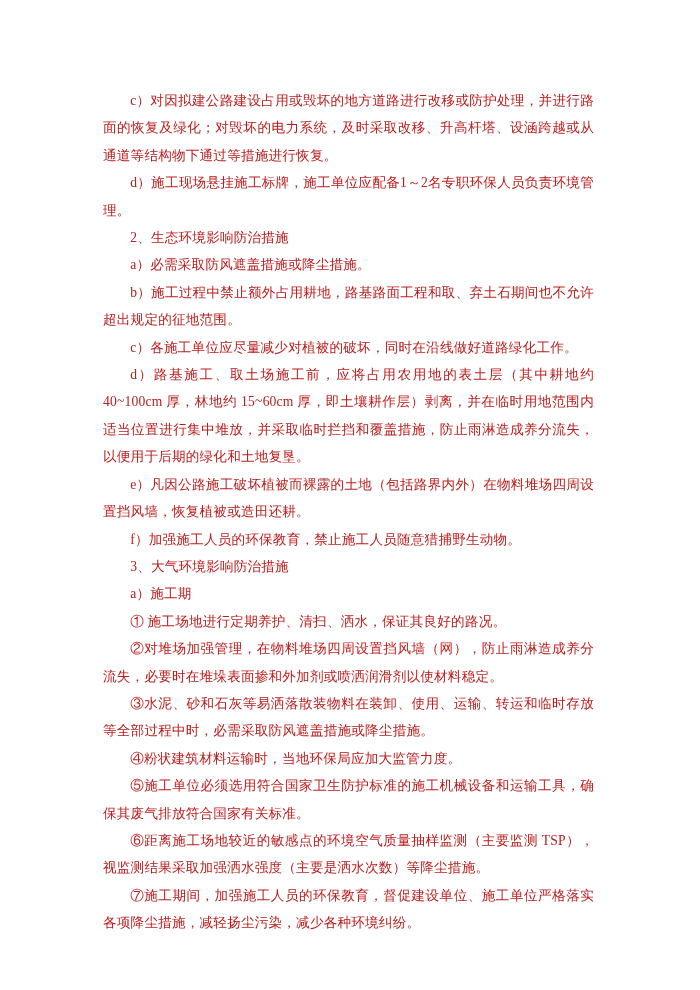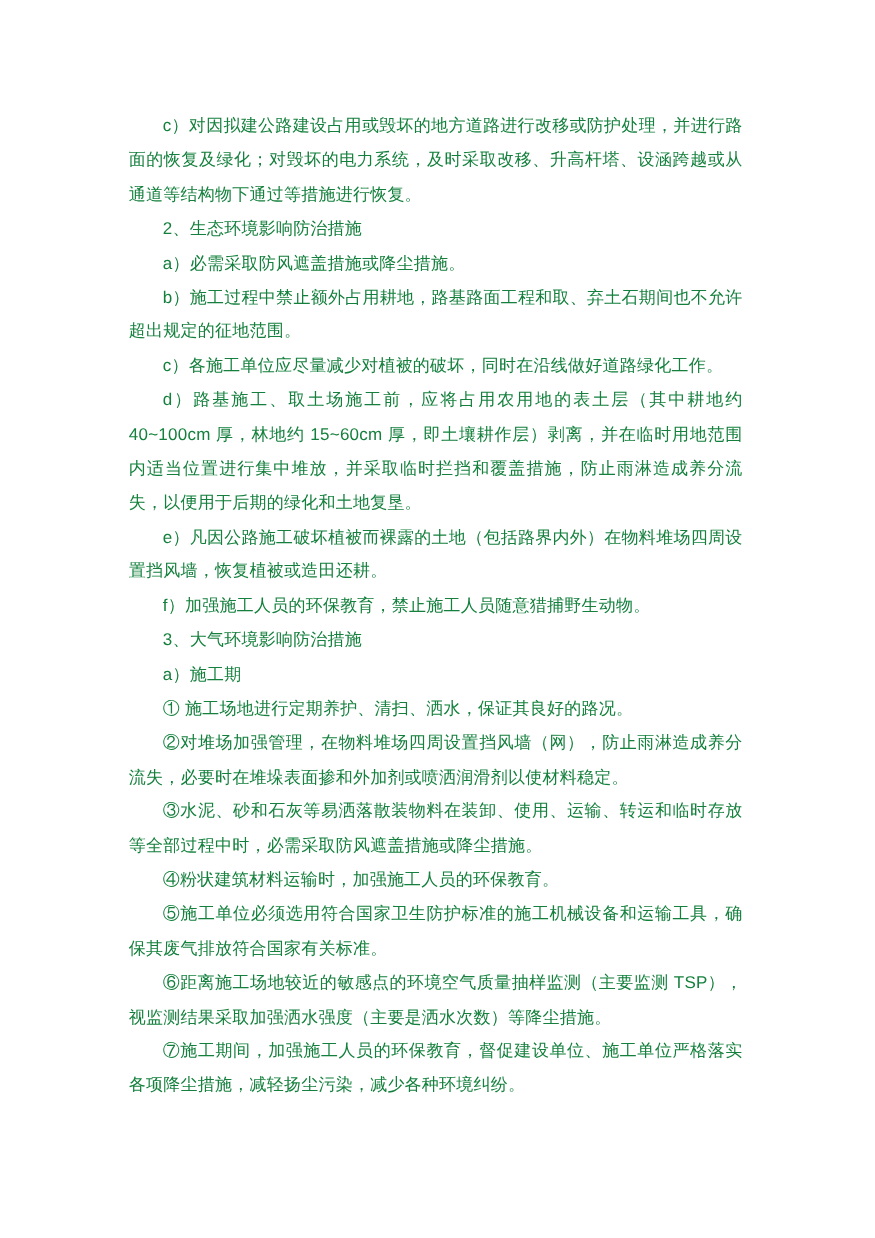--- a/index.html
+++ b/index.html
@@ -2,46 +2,47 @@
 <html><head>
   <meta charset="utf-8">
   <style>
     html, body { margin: 0; padding: 0; background: #ffffff; }
     body { width: 700px; height: 990px; position: relative; overflow: hidden; }
     .page {
       position: absolute;
       left: 103px;
       top: 87px;
       width: 491px;
-      font-family: Liberation Sans, sans-serif;
+      font-family: Liberation Serif, serif;
       font-size: 13.6px;
       line-height: 27.4px;
-      color: #15803d;
+      color: #b91c1c;
     }
     .p {
       margin: 0;
       text-indent: 2em;
       text-align: justify;
       letter-spacing: 0.2px;
     }
   </style>
 </head>
 <body>
 
 <div class="page">
   <p class="p">c）对因拟建公路建设占用或毁坏的地方道路进行改移或防护处理，并进行路面的恢复及绿化；对毁坏的电力系统，及时采取改移、升高杆塔、设涵跨越或从通道等结构物下通过等措施进行恢复。</p>
+  <p class="p">d）施工现场悬挂施工标牌，施工单位应配备1～2名专职环保人员负责环境管理。</p>
   <p class="p">2、生态环境影响防治措施</p>
   <p class="p">a）必需采取防风遮盖措施或降尘措施。</p>
   <p class="p">b）施工过程中禁止额外占用耕地，路基路面工程和取、弃土石期间也不允许超出规定的征地范围。</p>
   <p class="p">c）各施工单位应尽量减少对植被的破坏，同时在沿线做好道路绿化工作。</p>
   <p class="p">d）路基施工、取土场施工前，应将占用农用地的表土层（其中耕地约 40~100cm 厚，林地约 15~60cm 厚，即土壤耕作层）剥离，并在临时用地范围内适当位置进行集中堆放，并采取临时拦挡和覆盖措施，防止雨淋造成养分流失，以便用于后期的绿化和土地复垦。</p>
   <p class="p">e）凡因公路施工破坏植被而裸露的土地（包括路界内外）在物料堆场四周设置挡风墙，恢复植被或造田还耕。</p>
   <p class="p">f）加强施工人员的环保教育，禁止施工人员随意猎捕野生动物。</p>
   <p class="p">3、大气环境影响防治措施</p>
   <p class="p">a）施工期</p>
   <p class="p">① 施工场地进行定期养护、清扫、洒水，保证其良好的路况。</p>
   <p class="p">②对堆场加强管理，在物料堆场四周设置挡风墙（网），防止雨淋造成养分流失，必要时在堆垛表面掺和外加剂或喷洒润滑剂以使材料稳定。</p>
   <p class="p">③水泥、砂和石灰等易洒落散装物料在装卸、使用、运输、转运和临时存放等全部过程中时，必需采取防风遮盖措施或降尘措施。</p>
-  <p class="p">④粉状建筑材料运输时，加强施工人员的环保教育。</p>
+  <p class="p">④粉状建筑材料运输时，当地环保局应加大监管力度。</p>
   <p class="p">⑤施工单位必须选用符合国家卫生防护标准的施工机械设备和运输工具，确保其废气排放符合国家有关标准。</p>
   <p class="p">⑥距离施工场地较近的敏感点的环境空气质量抽样监测（主要监测 TSP），视监测结果采取加强洒水强度（主要是洒水次数）等降尘措施。</p>
   <p class="p">⑦施工期间，加强施工人员的环保教育，督促建设单位、施工单位严格落实各项降尘措施，减轻扬尘污染，减少各种环境纠纷。</p>
 </div>
 
 </body></html>

